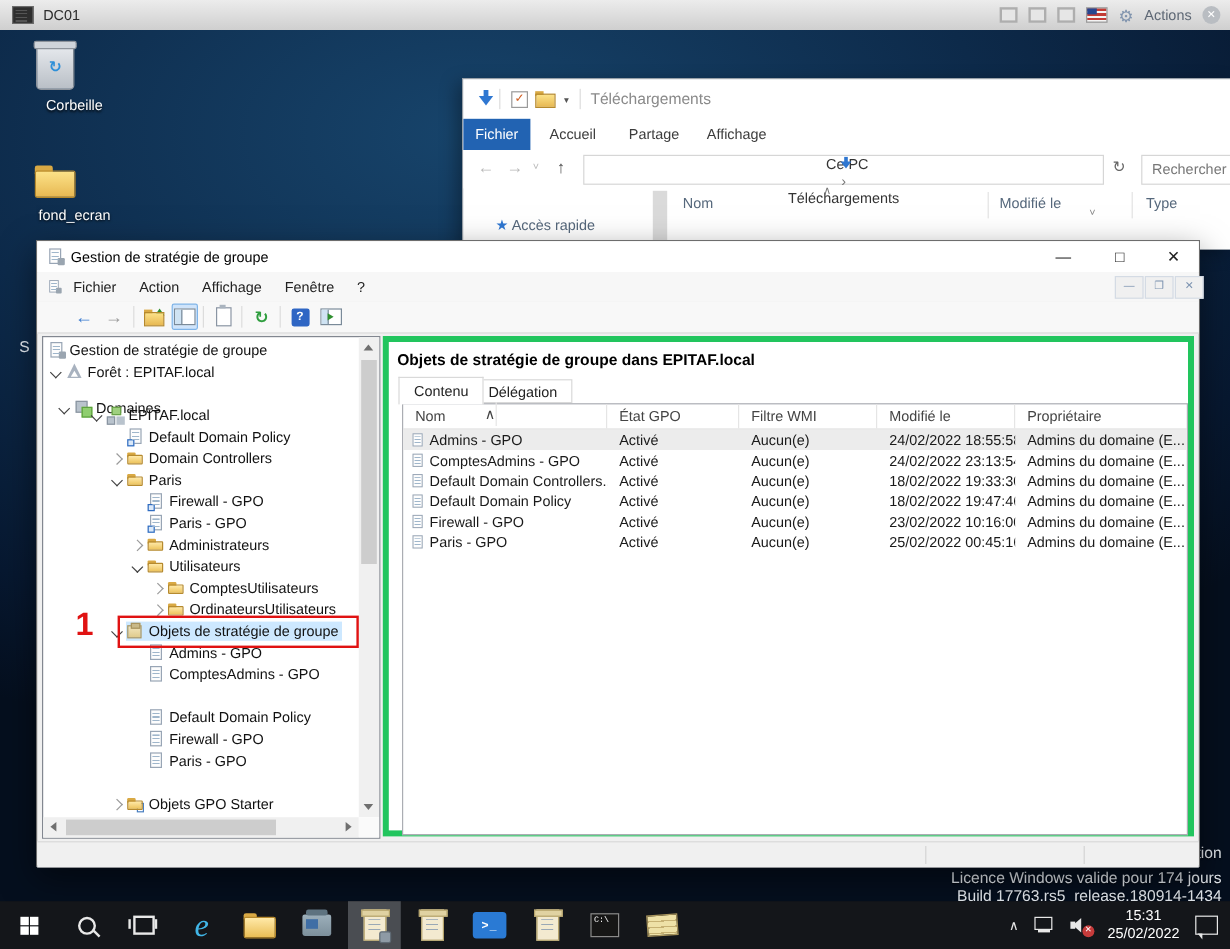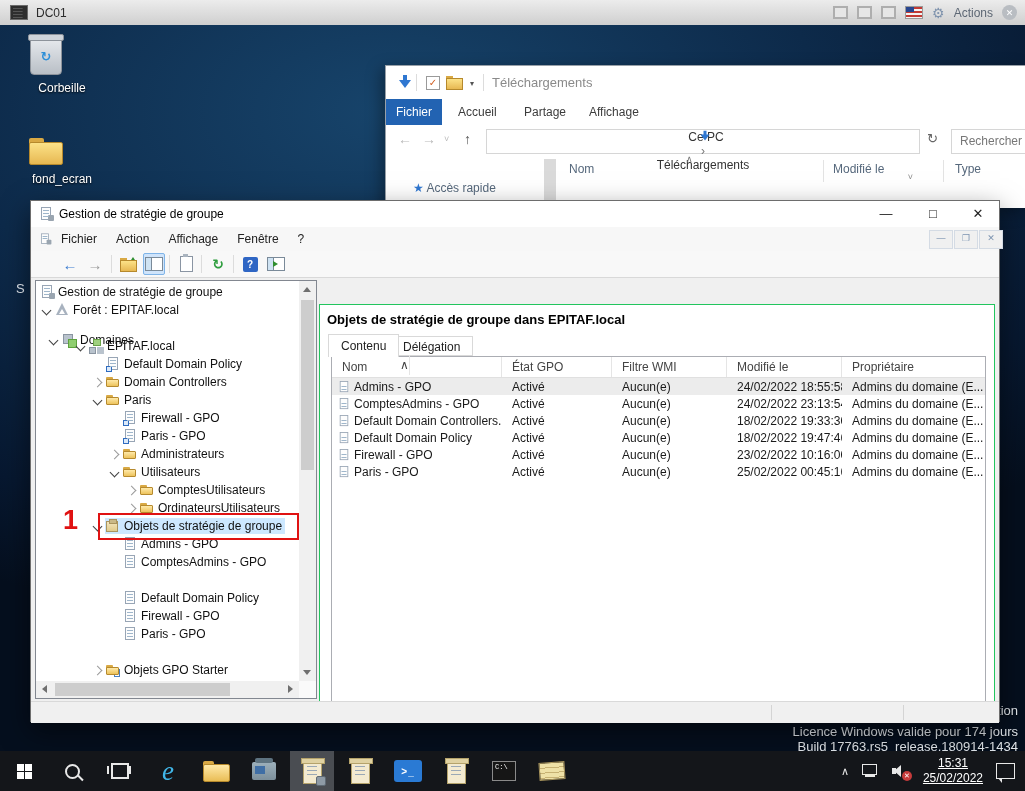--- a/index.html
+++ b/index.html
@@ -120,21 +120,21 @@
   .hsb{position:absolute;left:0;right:17px;bottom:0;height:17px;background:#f0f0f0;}
   .sb-corner{position:absolute;right:0;bottom:0;width:17px;height:17px;background:#fafafa;}
   .sb-thumbv{position:absolute;left:2px;top:19px;width:13px;height:170px;background:#cdcdcd;}
   .sb-thumbh{position:absolute;left:19px;top:2px;width:175px;height:13px;background:#cdcdcd;}
   .tri{width:0;height:0;position:absolute;}
   .tri.up{left:4px;top:6px;border-left:4px solid transparent;border-right:4px solid transparent;border-bottom:5px solid #6f6f6f;}
   .tri.dn{left:4px;bottom:6px;border-left:4px solid transparent;border-right:4px solid transparent;border-top:5px solid #6f6f6f;}
   .tri.lf{left:6px;top:4px;border-top:4px solid transparent;border-bottom:4px solid transparent;border-right:5px solid #6f6f6f;}
   .tri.rt{right:6px;top:4px;border-top:4px solid transparent;border-bottom:4px solid transparent;border-left:5px solid #6f6f6f;}
 
-  #rightpane{position:absolute;left:288px;top:79px;width:676px;height:417px;background:#fff;border:1px solid #22c55e;box-sizing:border-box;margin-top:24px;}
+  #rightpane{position:absolute;left:288px;top:79px;width:676px;height:417px;background:#fff;border:5px solid #22c55e;box-sizing:border-box;}
   .rp-title{position:absolute;left:7px;top:7px;font-size:13px;font-weight:bold;color:#000;}
   .rp-tab{position:absolute;top:31px;height:20px;line-height:20px;padding:0 12px;font-size:12px;color:#222;border:1px solid #d9d9d9;background:#fff;box-sizing:border-box;}
   .rp-tab.active{top:29px;height:23px;line-height:22px;border-bottom:none;z-index:2;}
   #listbox{position:absolute;left:11px;top:51px;width:655px;height:360px;border:1px solid #abadb3;background:#fff;box-sizing:border-box;}
   .ghead{display:grid;grid-template-columns:170px 110px 115px 115px 1fr;height:20px;border-bottom:1px solid #e0e0e0;align-items:center;position:relative;}
   .ghead span{padding-left:10px;color:#444;font-size:12px;border-right:1px solid #e5e5e5;height:20px;line-height:20px;box-sizing:border-box;overflow:hidden;white-space:nowrap;}
   .sortmark{position:absolute;left:58px;top:-2px;color:#888;font-size:8px;}
   .grow{display:grid;grid-template-columns:170px 110px 115px 115px 1fr;height:17px;align-items:center;white-space:nowrap;}
   .grow.gsel{background:#ececec;}
   .gcell{padding-left:10px;font-size:12px;color:#1a1a1a;overflow:hidden;white-space:nowrap;}
@@ -173,21 +173,21 @@
   .ti-stack{width:24px;height:16px;background:repeating-linear-gradient(180deg,#eee1a7 0 4px,#c6b173 4px 5px);border:1px solid #a8945c;transform:rotate(-4deg);}
   #tray{margin-left:auto;display:flex;align-items:center;gap:13px;padding-right:10px;color:#fff;}
   .tray-chev{color:#e8e8e8;font-size:11px;}
   .tray-net{position:relative;width:17px;height:14px;}
   .tray-net::before{content:"";position:absolute;left:0;top:0;width:13px;height:9px;border:1.5px solid #e8e8e8;}
   .tray-net::after{content:"";position:absolute;left:3px;top:11px;width:10px;height:1.5px;background:#e8e8e8;}
   .tray-vol{position:relative;width:18px;height:15px;}
   .tray-vol::before{content:"";position:absolute;left:0;top:4px;width:4px;height:6px;background:#e8e8e8;}
   .tray-vol::after{content:"";position:absolute;left:2px;top:1px;border-top:6px solid transparent;border-bottom:6px solid transparent;border-right:7px solid #e8e8e8;}
   .vol-badge{position:absolute;right:-2px;bottom:-2px;width:10px;height:10px;background:#c63b3b;border-radius:50%;color:#fff;font-size:7px;line-height:10px;text-align:center;}
-  .tray-clock{text-align:center;font-size:12px;line-height:15px;color:#fff;text-decoration:underline;}
+  .tray-clock{text-align:center;font-size:12px;line-height:15px;color:#fff;}
   .tray-ac{position:relative;width:17px;height:14px;border:1.5px solid #e8e8e8;}
   .tray-ac::after{content:"";position:absolute;left:1px;bottom:-5px;border-left:4px solid transparent;border-right:0 solid transparent;border-top:5px solid #e8e8e8;}
 </style>
 </head>
 <body>
 
 <div id="stage">
 
   <div id="vmbar">
     <span class="vm-appicon"></span>

